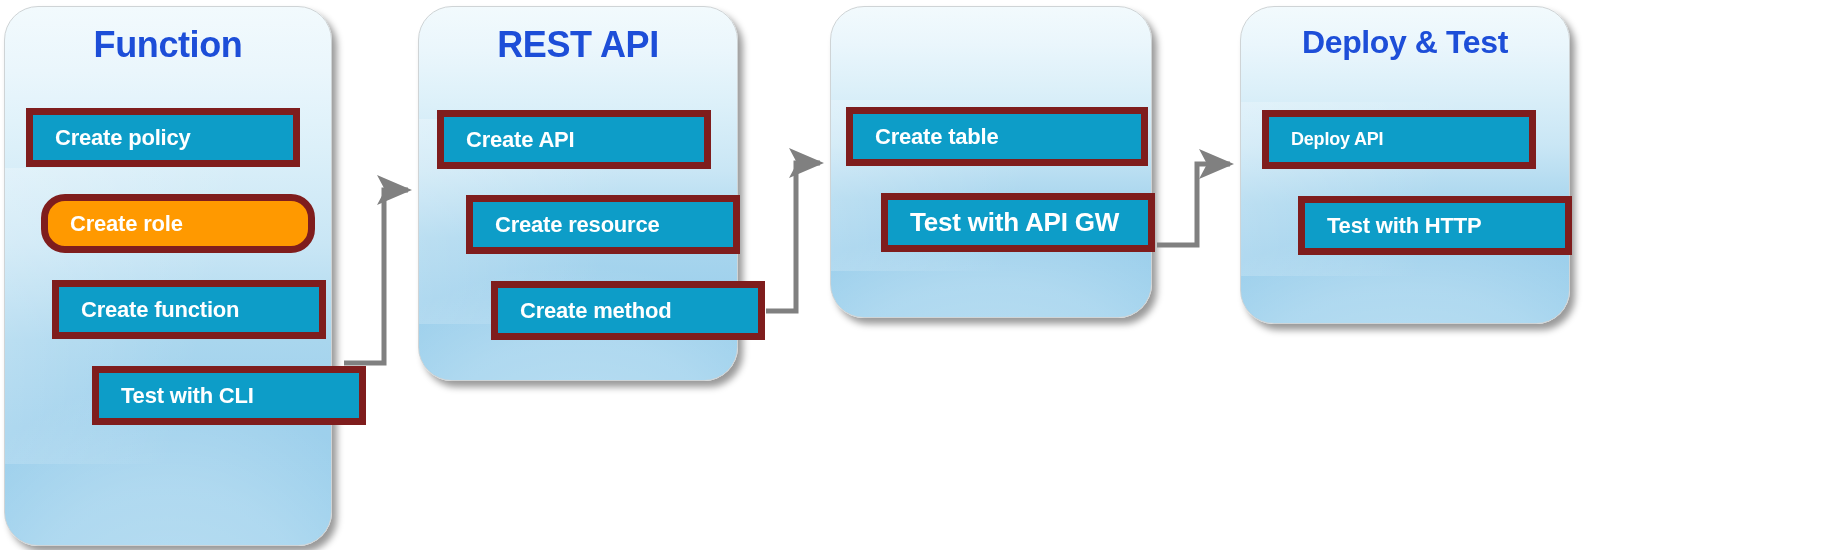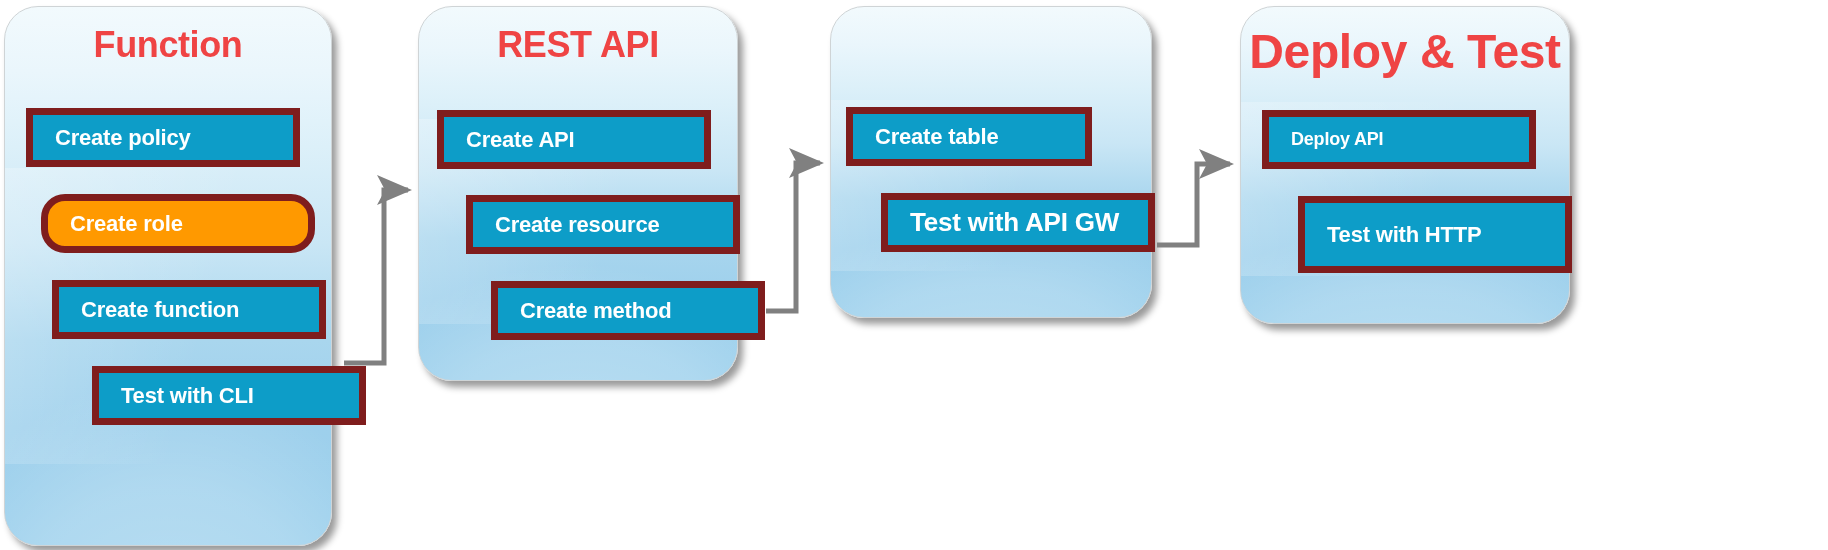--- a/index.html
+++ b/index.html
@@ -64,21 +64,21 @@
                 rgba(255,255,255,0.10) 35%,
                 rgba(255,255,255,0.0) 60%);
     pointer-events: none;
   }
 
   .panel-title {
     position: absolute;
     left: 0; right: 0;
     text-align: center;
     font-weight: bold;
-    color: #ef4444;
+    color: #1d4ed8;
     letter-spacing: -0.4px;
     white-space: nowrap;
   }
 
   
   .step {
     position: absolute;
     box-sizing: border-box;
     border: 7px solid #7f1d1d;
     color: #ffffff;
@@ -126,33 +126,33 @@
 
   <div class="step" style="left:466px; top:195px; width:274px; height:59px; background:#0d9dc8; font-size:22px;">Create resource</div>
 
   <div class="step" style="left:491px; top:281px; width:274px; height:59px; background:#0d9dc8; font-size:22px;">Create method</div>
 
   <div class="panel" style="left:830px; top:6px; width:322px; height:312px;">
     <div class="wave"></div>
     <div class="wave2"></div>
   </div>
 
-  <div class="step" style="left:846px; top:107px; width:246px; height:59px; background:#0d9dc8; font-size:22px;">Create table</div>
+  <div class="step" style="left:846px; top:107px; width:302px; height:59px; background:#0d9dc8; font-size:22px;">Create table</div>
 
   <div class="step" style="left:881px; top:193px; width:274px; height:59px; background:#0d9dc8; font-size:26px;">Test with API GW</div>
 
   <div class="panel" style="left:1240px; top:6px; width:330px; height:318px;">
     <div class="wave"></div>
     <div class="wave2"></div>
   </div>
-  <div class="panel-title" style="left:1240px; top:24px; width:330px; font-size:48px;">Deploy &amp; Test</div>
+  <div class="panel-title" style="left:1240px; top:24px; width:330px; font-size:32px;">Deploy &amp; Test</div>
 
   <div class="step" style="left:1262px; top:110px; width:274px; height:59px; background:#0d9dc8; font-size:18px;">Deploy API</div>
 
-  <div class="step" style="left:1298px; top:196px; width:274px; height:77px; background:#0d9dc8; font-size:22px;">Test with HTTP</div>
+  <div class="step" style="left:1298px; top:196px; width:274px; height:59px; background:#0d9dc8; font-size:22px;">Test with HTTP</div>
 
   <svg class="conn" style="left:0; top:0; width:1828px; height:550px;">
     <defs>
       <marker id="arrowhead" markerWidth="7" markerHeight="6" refX="6.2" refY="3" orient="auto" markerUnits="strokeWidth">
         <path d="M0,0 L7,3 L0,6 L1.6,3 Z" fill="#808080"></path>
       </marker>
     </defs>
 
     <path d="M 344,363 L 384,363 L 384,190 L 408,190" fill="none" stroke="#808080" stroke-width="5" marker-end="url(#arrowhead)"></path>
 

